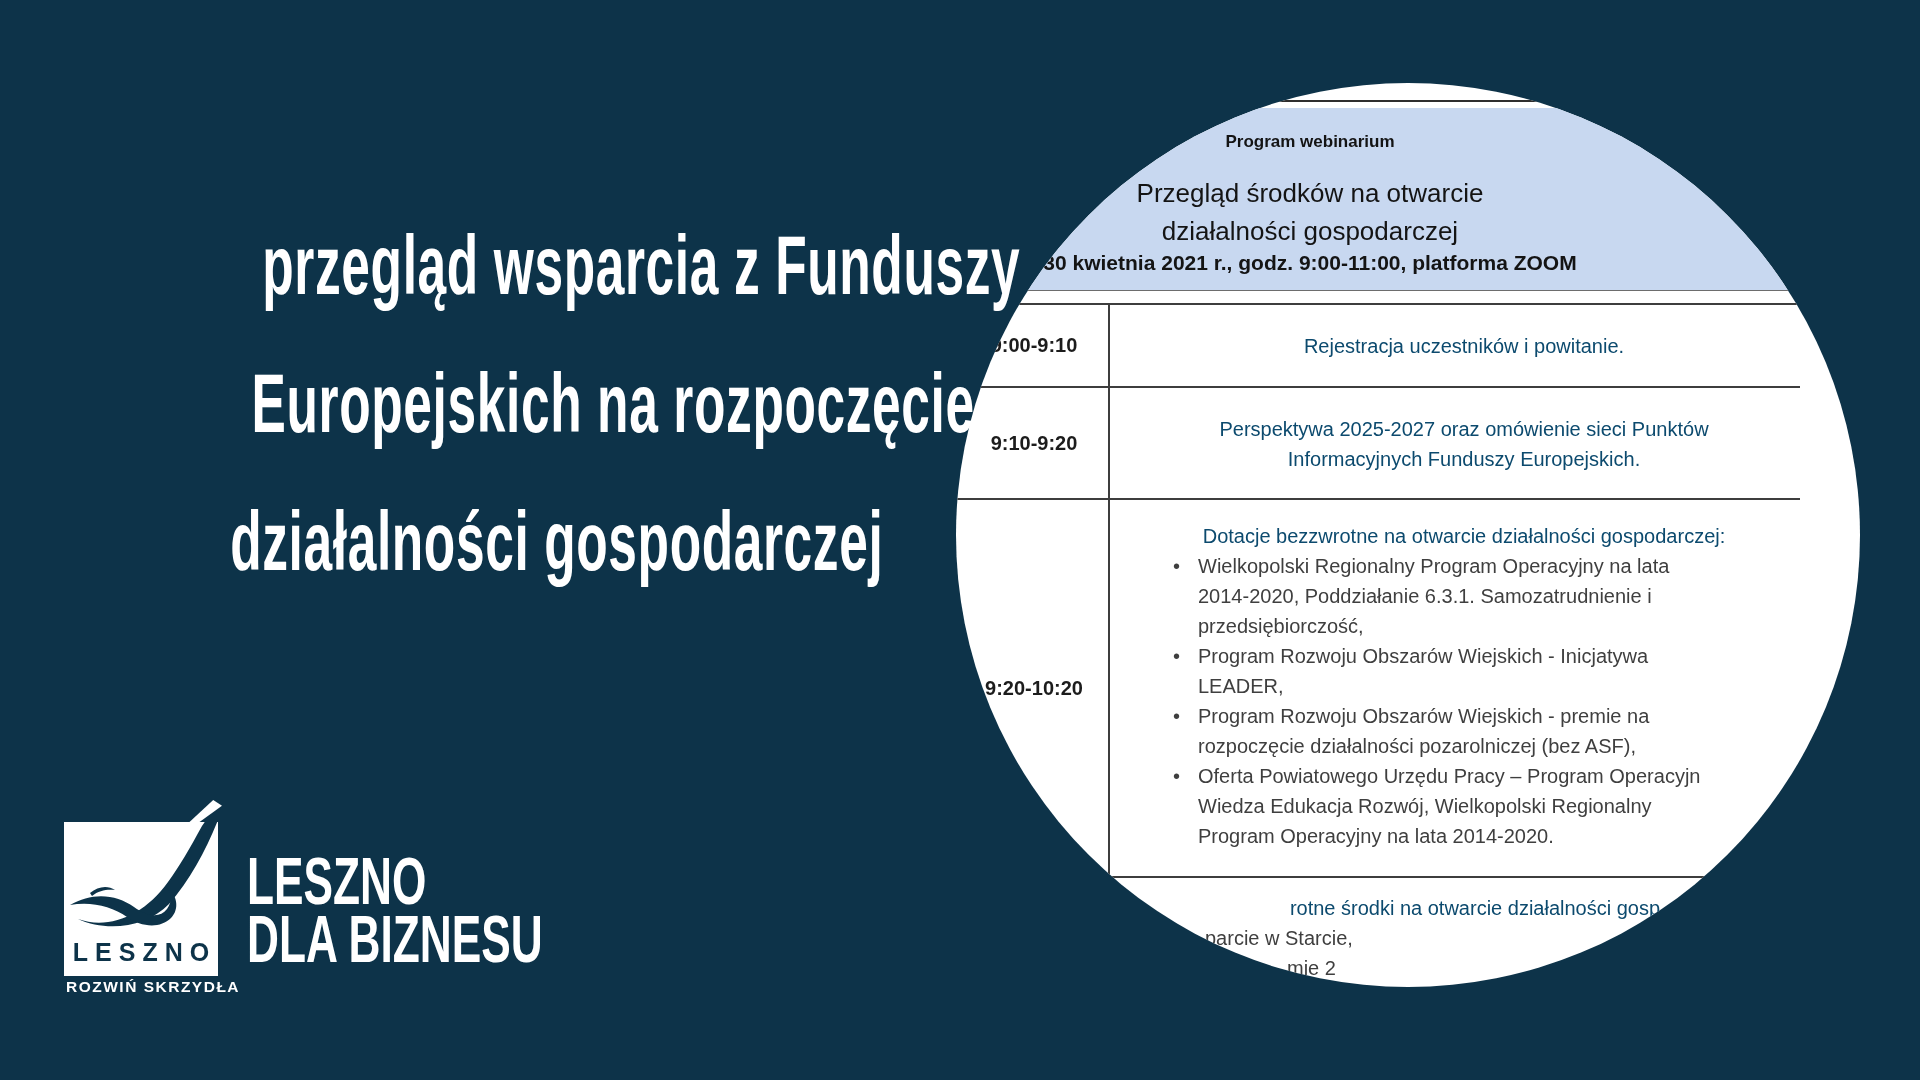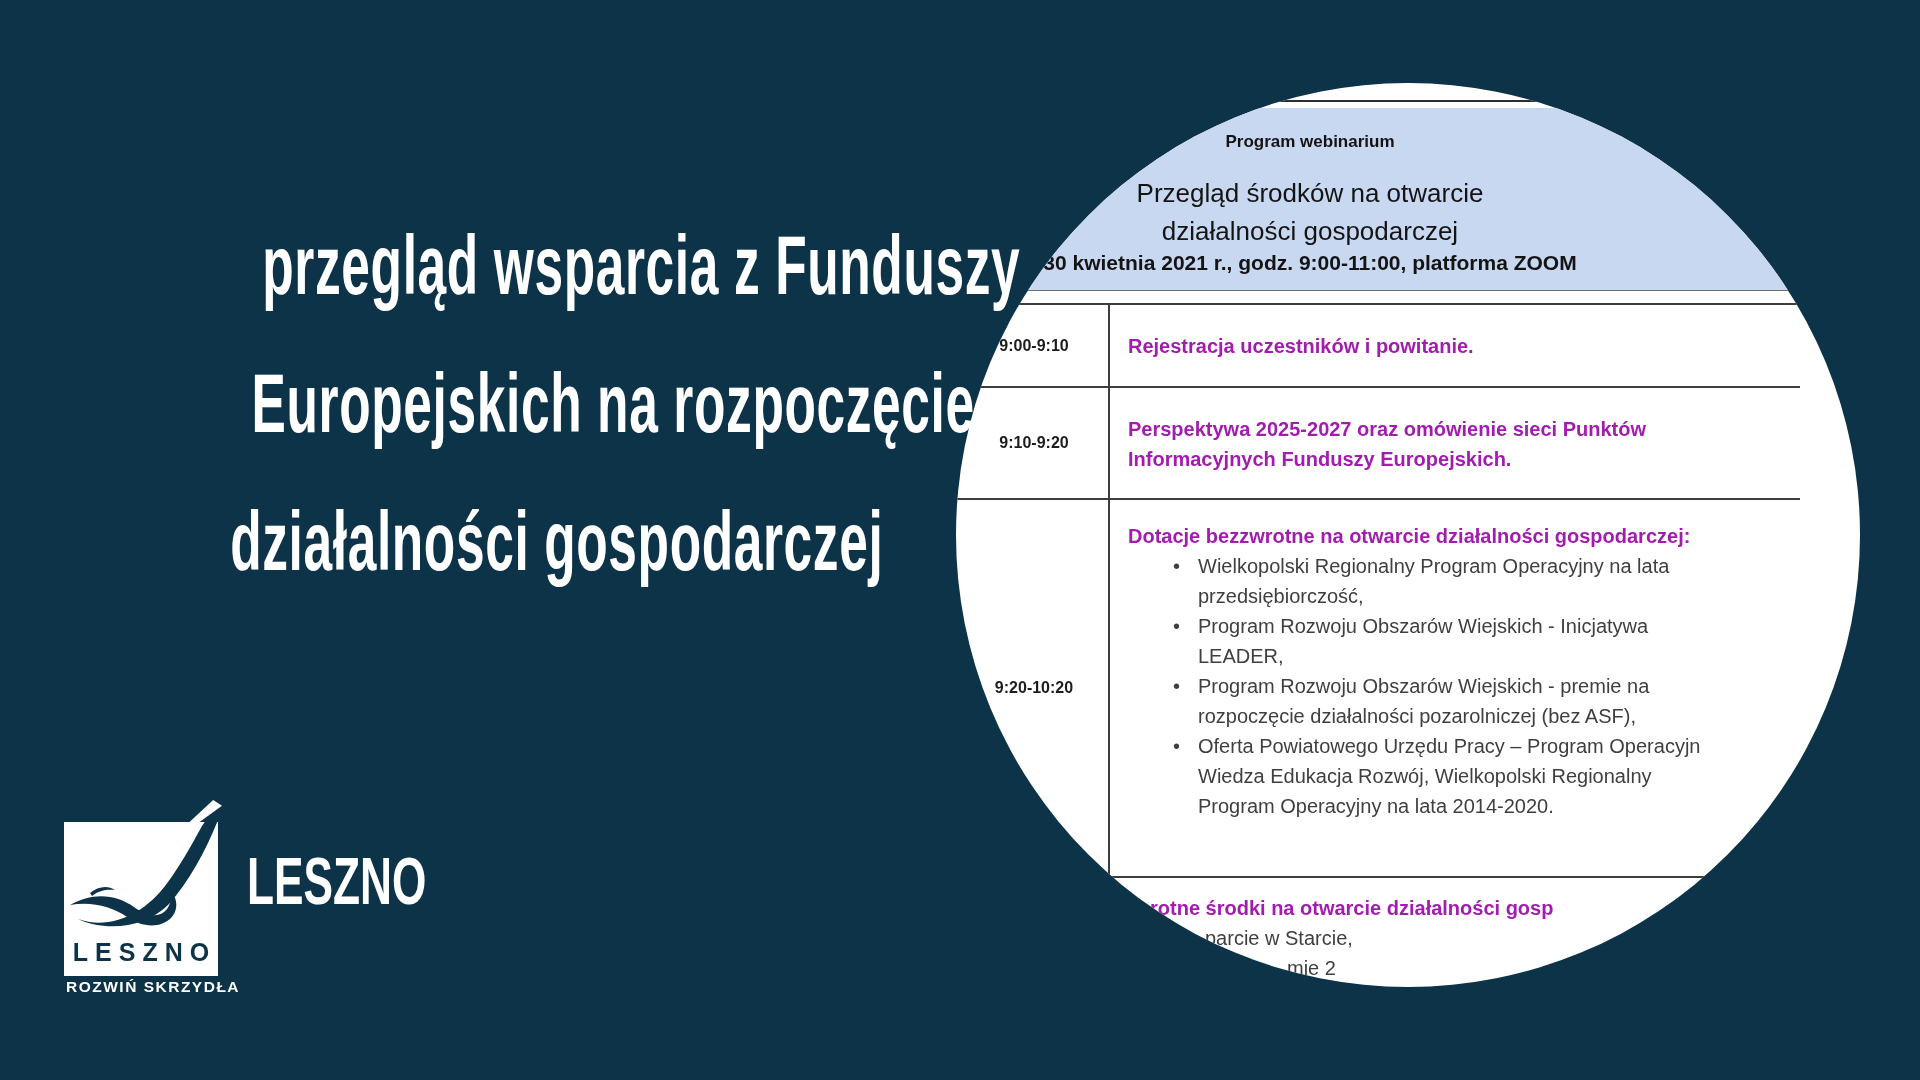--- a/index.html
+++ b/index.html
@@ -45,29 +45,29 @@
   }
   #doc-kicker{margin-top:24px; font-size:17px; line-height:20px; font-weight:bold;}
   #doc-title{margin-top:22px; font-size:26px; line-height:38px; font-weight:normal;}
   #doc-date{margin-top:0; font-size:21px; line-height:26px; font-weight:bold;}
 
   #doc-table{margin-top:12px; border-top:2px solid #3d3d3d;}
   .prow{display:flex; border-bottom:2px solid #3d3d3d; box-sizing:border-box;}
   .ptime{
     flex:0 0 190px; box-sizing:border-box; border-right:2px solid #3d3d3d; padding-left:40px;
     display:flex; align-items:center; justify-content:center;
-    font-size:16px; font-weight:bold; color:#1c1c1c; white-space:nowrap;
+    font-size:20px; font-weight:bold; color:#1c1c1c; white-space:nowrap;
   }
   .pdesc{flex:1; box-sizing:border-box; padding-left:18px; font-size:20px; line-height:30px; color:#3f3f3f; overflow:hidden;}
   .prow.r0{height:83px;}  .prow.r0 .pdesc{padding-top:26px;}
   .prow.r1{height:112px;} .prow.r1 .pdesc{padding-top:26px;}
   .prow.r2{height:378px;} .prow.r2 .pdesc{padding-top:21px;}
   .prow.r3{height:160px; border-bottom:none;} .prow.r3 .pdesc{padding-top:15px;}
   .dl{white-space:nowrap;}
-  .dl.p{font-weight:bold; color:#a21caf;}
+  .dl.p{font-weight:normal; color:#0c4a6e;text-align:center;}
   .dl.b{position:relative; padding-left:70px;}
   .dl.c{padding-left:70px;}
   .dl.b .dot{position:absolute; left:45px; top:0;}
 </style>
 </head>
 <body>
 
 <div id="poster" style="background: rgb(13, 51, 73);">
 
   <div id="headline">
@@ -85,20 +85,21 @@
           <path fill="#0d3349" d="M26,71 C34,64 44,63 51,68 C44,67 35,68 28,74 Z"></path>
         </svg>
       </span>
       <div id="logo-square-label">LESZNO</div>
     </div>
     <div id="logo-tip"></div>
     <div id="logo-tagline">ROZWIŃ SKRZYDŁA</div>
   </div>
   <div id="brand">
     <div class="brand-line"><span class="cond">LESZNO</span></div>
+    <div class="brand-line"><span class="cond">DLA BIZNESU</span></div>
   </div>
 
   <div id="circle">
     <div id="doc">
       <div id="doc-band" style="background: rgb(200, 216, 240);">
         <div id="doc-kicker">Program webinarium</div>
         <div id="doc-title">
           <div>Przegląd środków na otwarcie</div>
           <div>działalności gospodarczej</div>
         </div>
@@ -116,20 +117,21 @@
             <div class="pdesc">
               <div class="dl p"><span>Perspektywa 2025-2027 oraz omówienie sieci Punktów</span></div>
               <div class="dl p"><span>Informacyjnych Funduszy Europejskich.</span></div>
             </div>
           </div>
           <div class="prow r2">
             <div class="ptime">9:20-10:20</div>
             <div class="pdesc">
               <div class="dl p"><span>Dotacje bezzwrotne na otwarcie działalności gospodarczej:</span></div>
               <div class="dl b"><span class="dot">•</span><span>Wielkopolski Regionalny Program Operacyjny na lata</span></div>
+              <div class="dl c"><span>2014-2020, Poddziałanie 6.3.1. Samozatrudnienie i</span></div>
               <div class="dl c"><span>przedsiębiorczość,</span></div>
               <div class="dl b"><span class="dot">•</span><span>Program Rozwoju Obszarów Wiejskich - Inicjatywa</span></div>
               <div class="dl c"><span>LEADER,</span></div>
               <div class="dl b"><span class="dot">•</span><span>Program Rozwoju Obszarów Wiejskich - premie na</span></div>
               <div class="dl c"><span>rozpoczęcie działalności pozarolniczej (bez ASF),</span></div>
               <div class="dl b"><span class="dot">•</span><span>Oferta Powiatowego Urzędu Pracy – Program Operacyjn</span></div>
               <div class="dl c"><span>Wiedza Edukacja Rozwój, Wielkopolski Regionalny</span></div>
               <div class="dl c"><span>Program Operacyjny na lata 2014-2020.</span></div>
             </div>
           </div>

